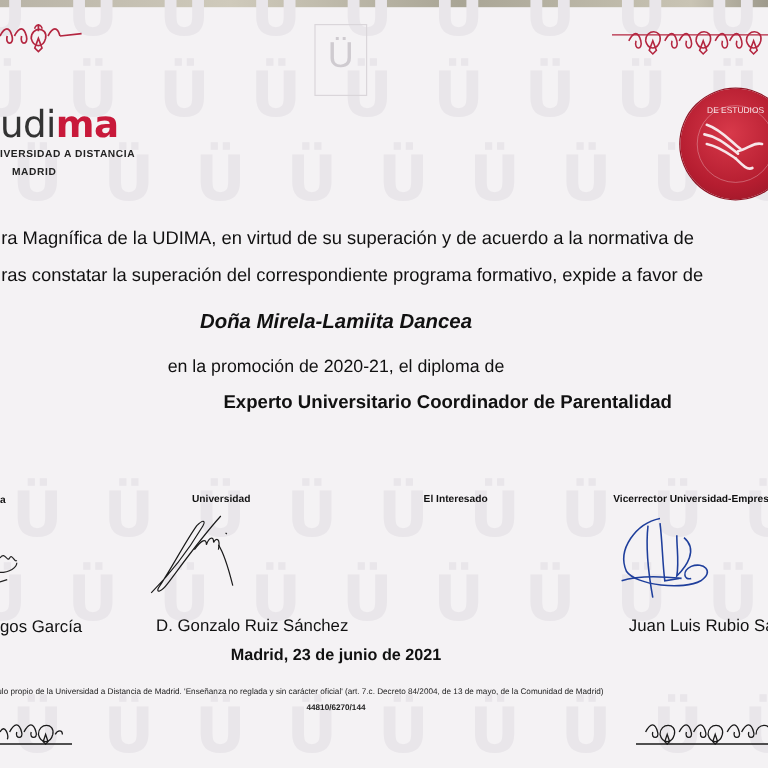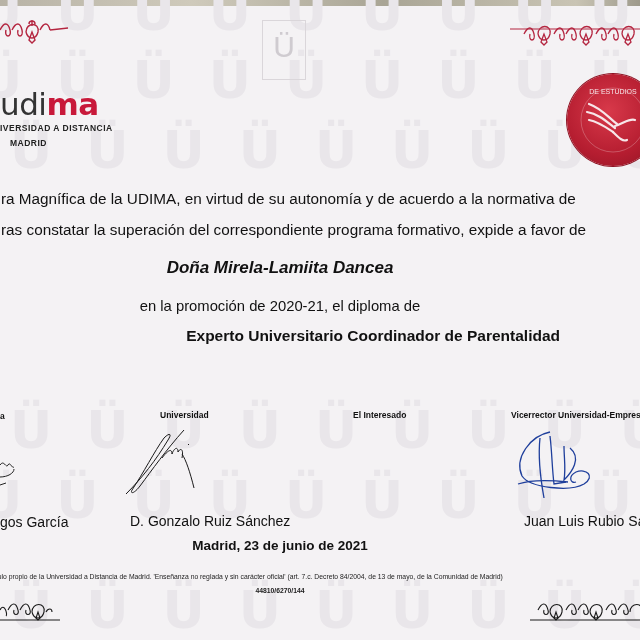--- a/index.html
+++ b/index.html
@@ -112,21 +112,21 @@
       <path d="M22,30 C34,34 42,44 50,50"></path>
       <path d="M20,38 C32,40 40,48 48,54"></path>
       <path d="M22,46 C32,48 40,54 46,58"></path>
       <path d="M48,52 C56,50 62,44 68,46"></path>
       <path d="M46,58 C52,64 56,68 60,66"></path>
     </g>
     <text x="46" y="20" text-anchor="middle" font-size="7" fill="#f7e6e9" font-family="Liberation Sans, sans-serif">DE ESTUDIOS</text>
   </svg>
 </div>
 
-<div class="line" style="left:1px;top:190px;">ra Magnífica de la UDIMA, en virtud de su autonomía y de acuerdo a la normativa de</div>
+<div class="line" style="left:1px;top:190px;">ra Magnífica de la UDIMA, en virtud de su superación y de acuerdo a la normativa de</div>
 <div class="line" style="left:1px;top:221px;">ras constatar la superación del correspondiente programa formativo, expide a favor de</div>
 
 <div class="name">Doña Mirela-Lamiita Dancea</div>
 <div class="promo">en la promoción de 2020-21, el diploma de</div>
 <div class="diploma">Experto Universitario Coordinador de Parentalidad</div>
 
 <div class="sig-label" style="left:0;top:411px;">a</div>
 <div class="sig-label" style="left:160px;top:410px;">Universidad</div>
 <div class="sig-label" style="left:353px;top:410px;text-align:right;">El Interesado</div>
 <div class="sig-label" style="left:511px;top:410px;">Vicerrector Universidad-Empresa</div>

